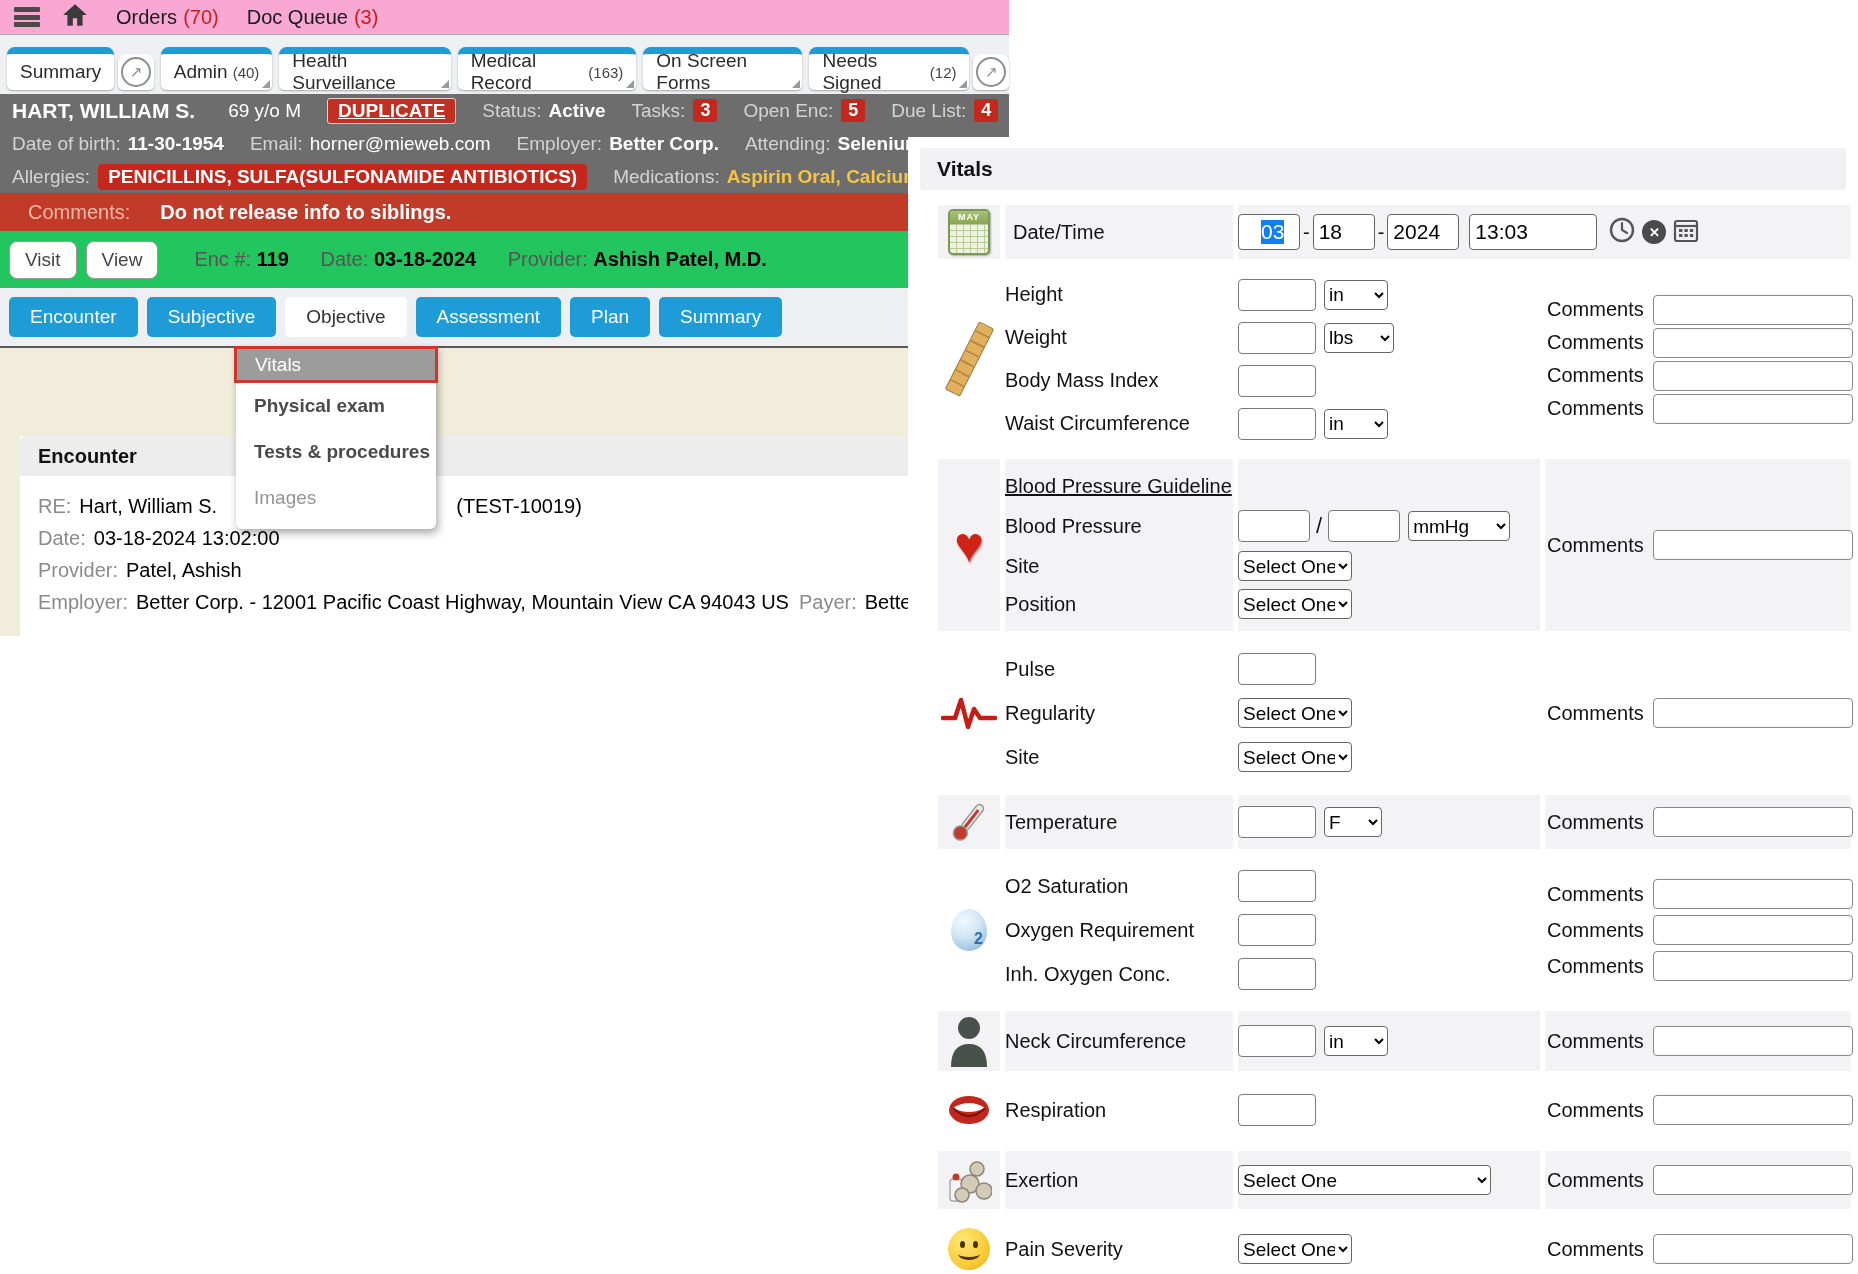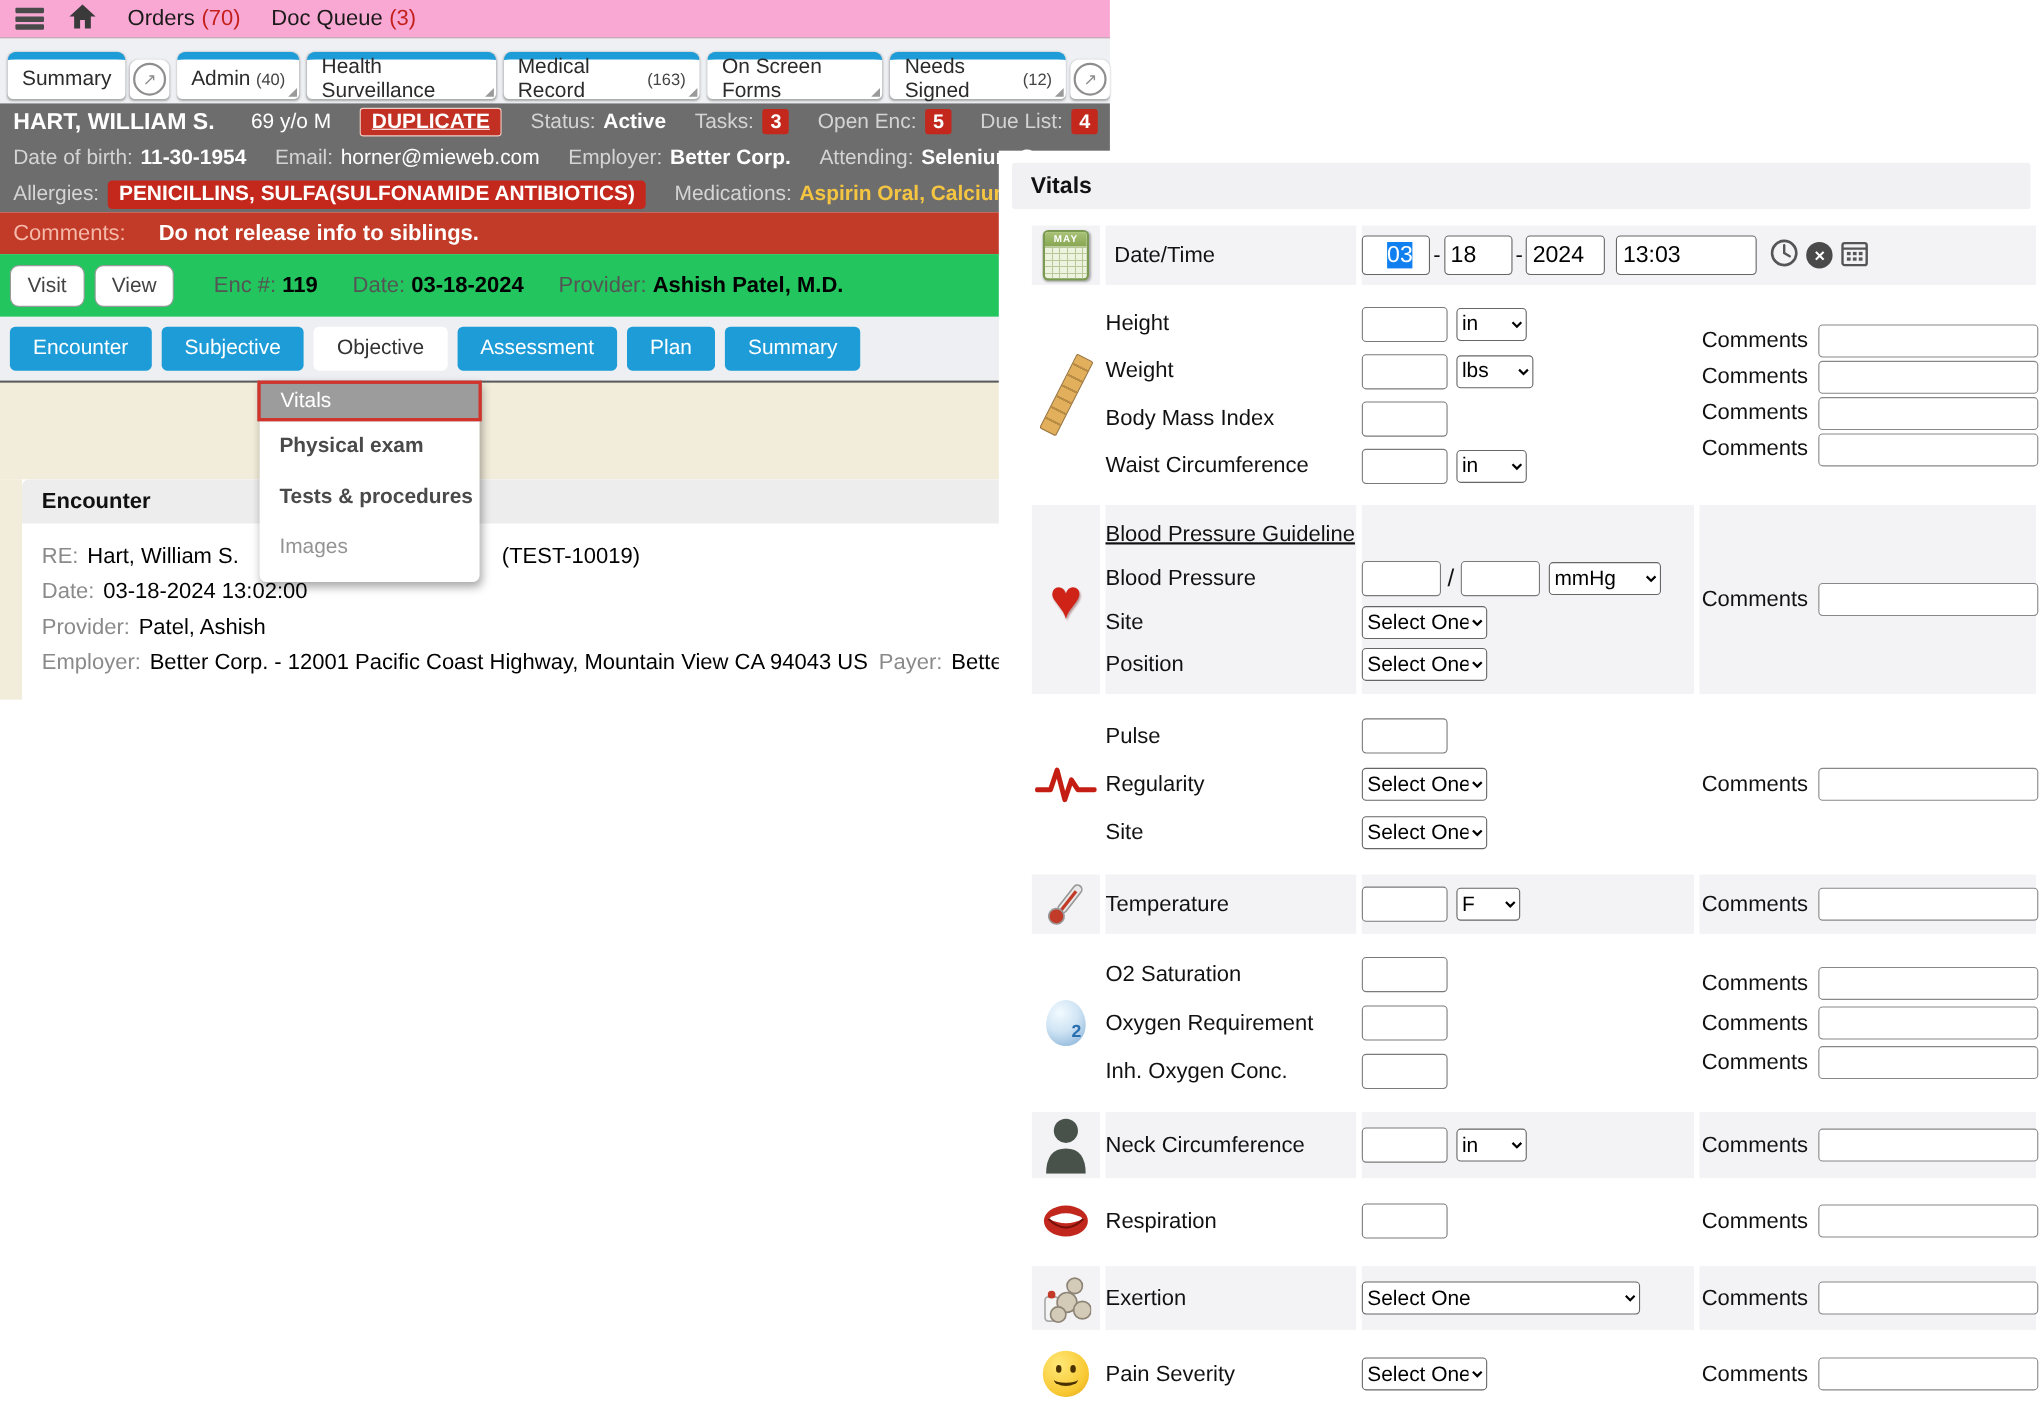--- a/index.html
+++ b/index.html
@@ -40,21 +40,21 @@
   .dupbadge{background:#c23023;border:1px solid #efcdc4;border-radius:3px;color:#fff;font-weight:bold;
        font-size:19px;text-decoration:underline;padding:1px 10px;cursor:pointer;}
   .cntbadge{background:#c4271c;color:#fff;font-weight:bold;font-size:18px;border-radius:3px;
        padding:1px 7px;margin-left:8px;cursor:pointer;}
   .allergybadge{background:#c4271c;color:#fff;font-weight:bold;font-size:19px;border-radius:4px;
        padding:2px 10px;margin-left:8px;}
   .meds{color:#f5c542;font-weight:600;font-size:19px;margin-left:7px;}
 
   
   .commentsbar{position:absolute;left:0;top:193px;width:1009px;height:38px;background:#c23a28;
-       display:flex;align-items:center;}
+       display:flex;align-items:center;padding-left:16px;}
   .comlbl{color:#f4b9a9;font-size:20px;margin-left:12px;}
   .comtext{color:#fff;font-weight:bold;font-size:20px;margin-left:30px;}
 
   
   .visitbar{position:absolute;left:0;top:231px;width:1009px;height:57px;background:#22c55e;
        display:flex;align-items:center;}
   .vbtn{height:38px;padding:0 15px;background:#fff;border:1px solid #9a9a9a;border-radius:8px;
        font-size:19px;color:#444;margin-left:9px;cursor:pointer;font-family:inherit;}
   .encinfo{margin-left:36px;font-size:20px;color:#555;}
   .encinfo b{color:#000;font-weight:bold;}

